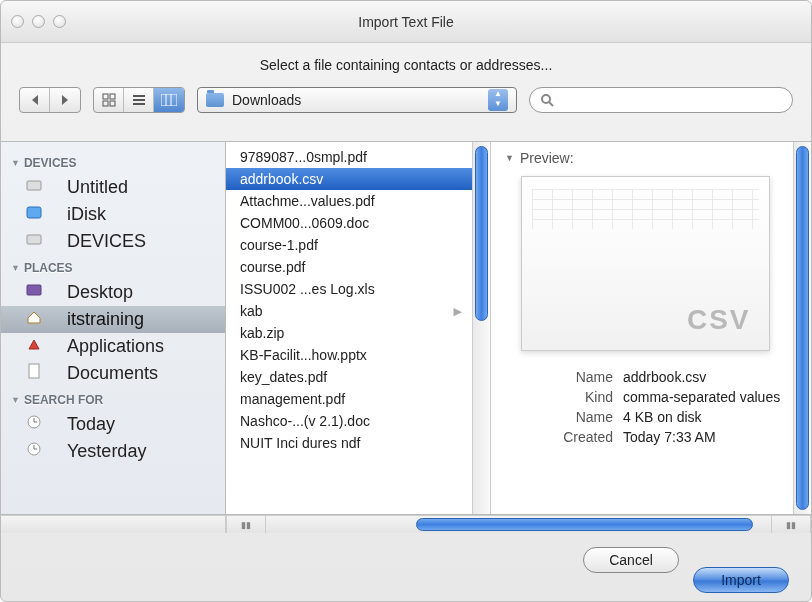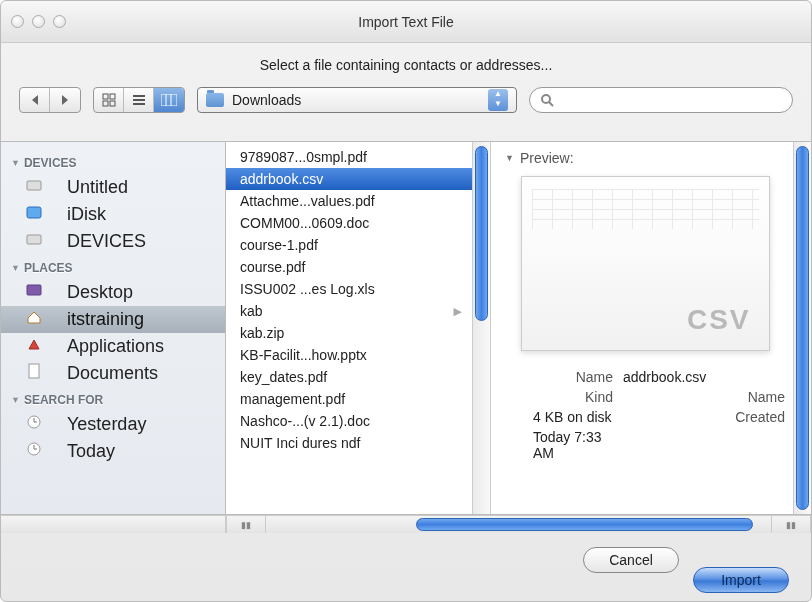--- a/index.html
+++ b/index.html
@@ -457,31 +457,31 @@
           <span>SEARCH FOR</span>
         </div>
       <div class="side-item">
         <span class="side-icon">
             <svg width="14" height="14">
               <circle cx="7" cy="7" r="6" fill="#fff" stroke="#999"></circle>
               <line x1="7" y1="7" x2="7" y2="3" stroke="#777"></line>
               <line x1="7" y1="7" x2="10" y2="7" stroke="#777"></line>
             </svg>
           </span>
-        <span>Yesterday</span>
+        <span>Today</span>
       </div>
       <div class="side-item">
         <span class="side-icon">
             <svg width="14" height="14">
               <circle cx="7" cy="7" r="6" fill="#fff" stroke="#999"></circle>
               <line x1="7" y1="7" x2="7" y2="3" stroke="#777"></line>
               <line x1="7" y1="7" x2="10" y2="7" stroke="#777"></line>
             </svg>
           </span>
-        <span>Today</span>
+        <span>Yesterday</span>
       </div>
     </div>
 
     <div class="file-column">
       <div class="file-list" id="file-list">
           <div class="file-row">
             <span>9789087...0smpl.pdf</span>
           </div>
           <div class="file-row selected">
             <span>addrbook.csv</span>
@@ -536,20 +536,21 @@
             <span>Preview:</span>
         </div>
         <div class="thumbnail">
           <div class="grid"></div>
           <div class="csv-label">CSV</div>
         </div>
         <div class="meta-table">
           <div class="k">Name</div>
           <div class="v">addrbook.csv</div>
           <div class="k">Kind</div>
+          <div class="v">comma-separated values</div>
           <div class="k">Name</div>
           <div class="v">4 KB on disk</div>
           <div class="k">Created</div>
           <div class="v">Today 7:33 AM</div>
         </div>
       </div>
       <div class="vscroll">
         <div class="thumb" style="top:4px;bottom:4px"></div>
       </div>
     </div>

